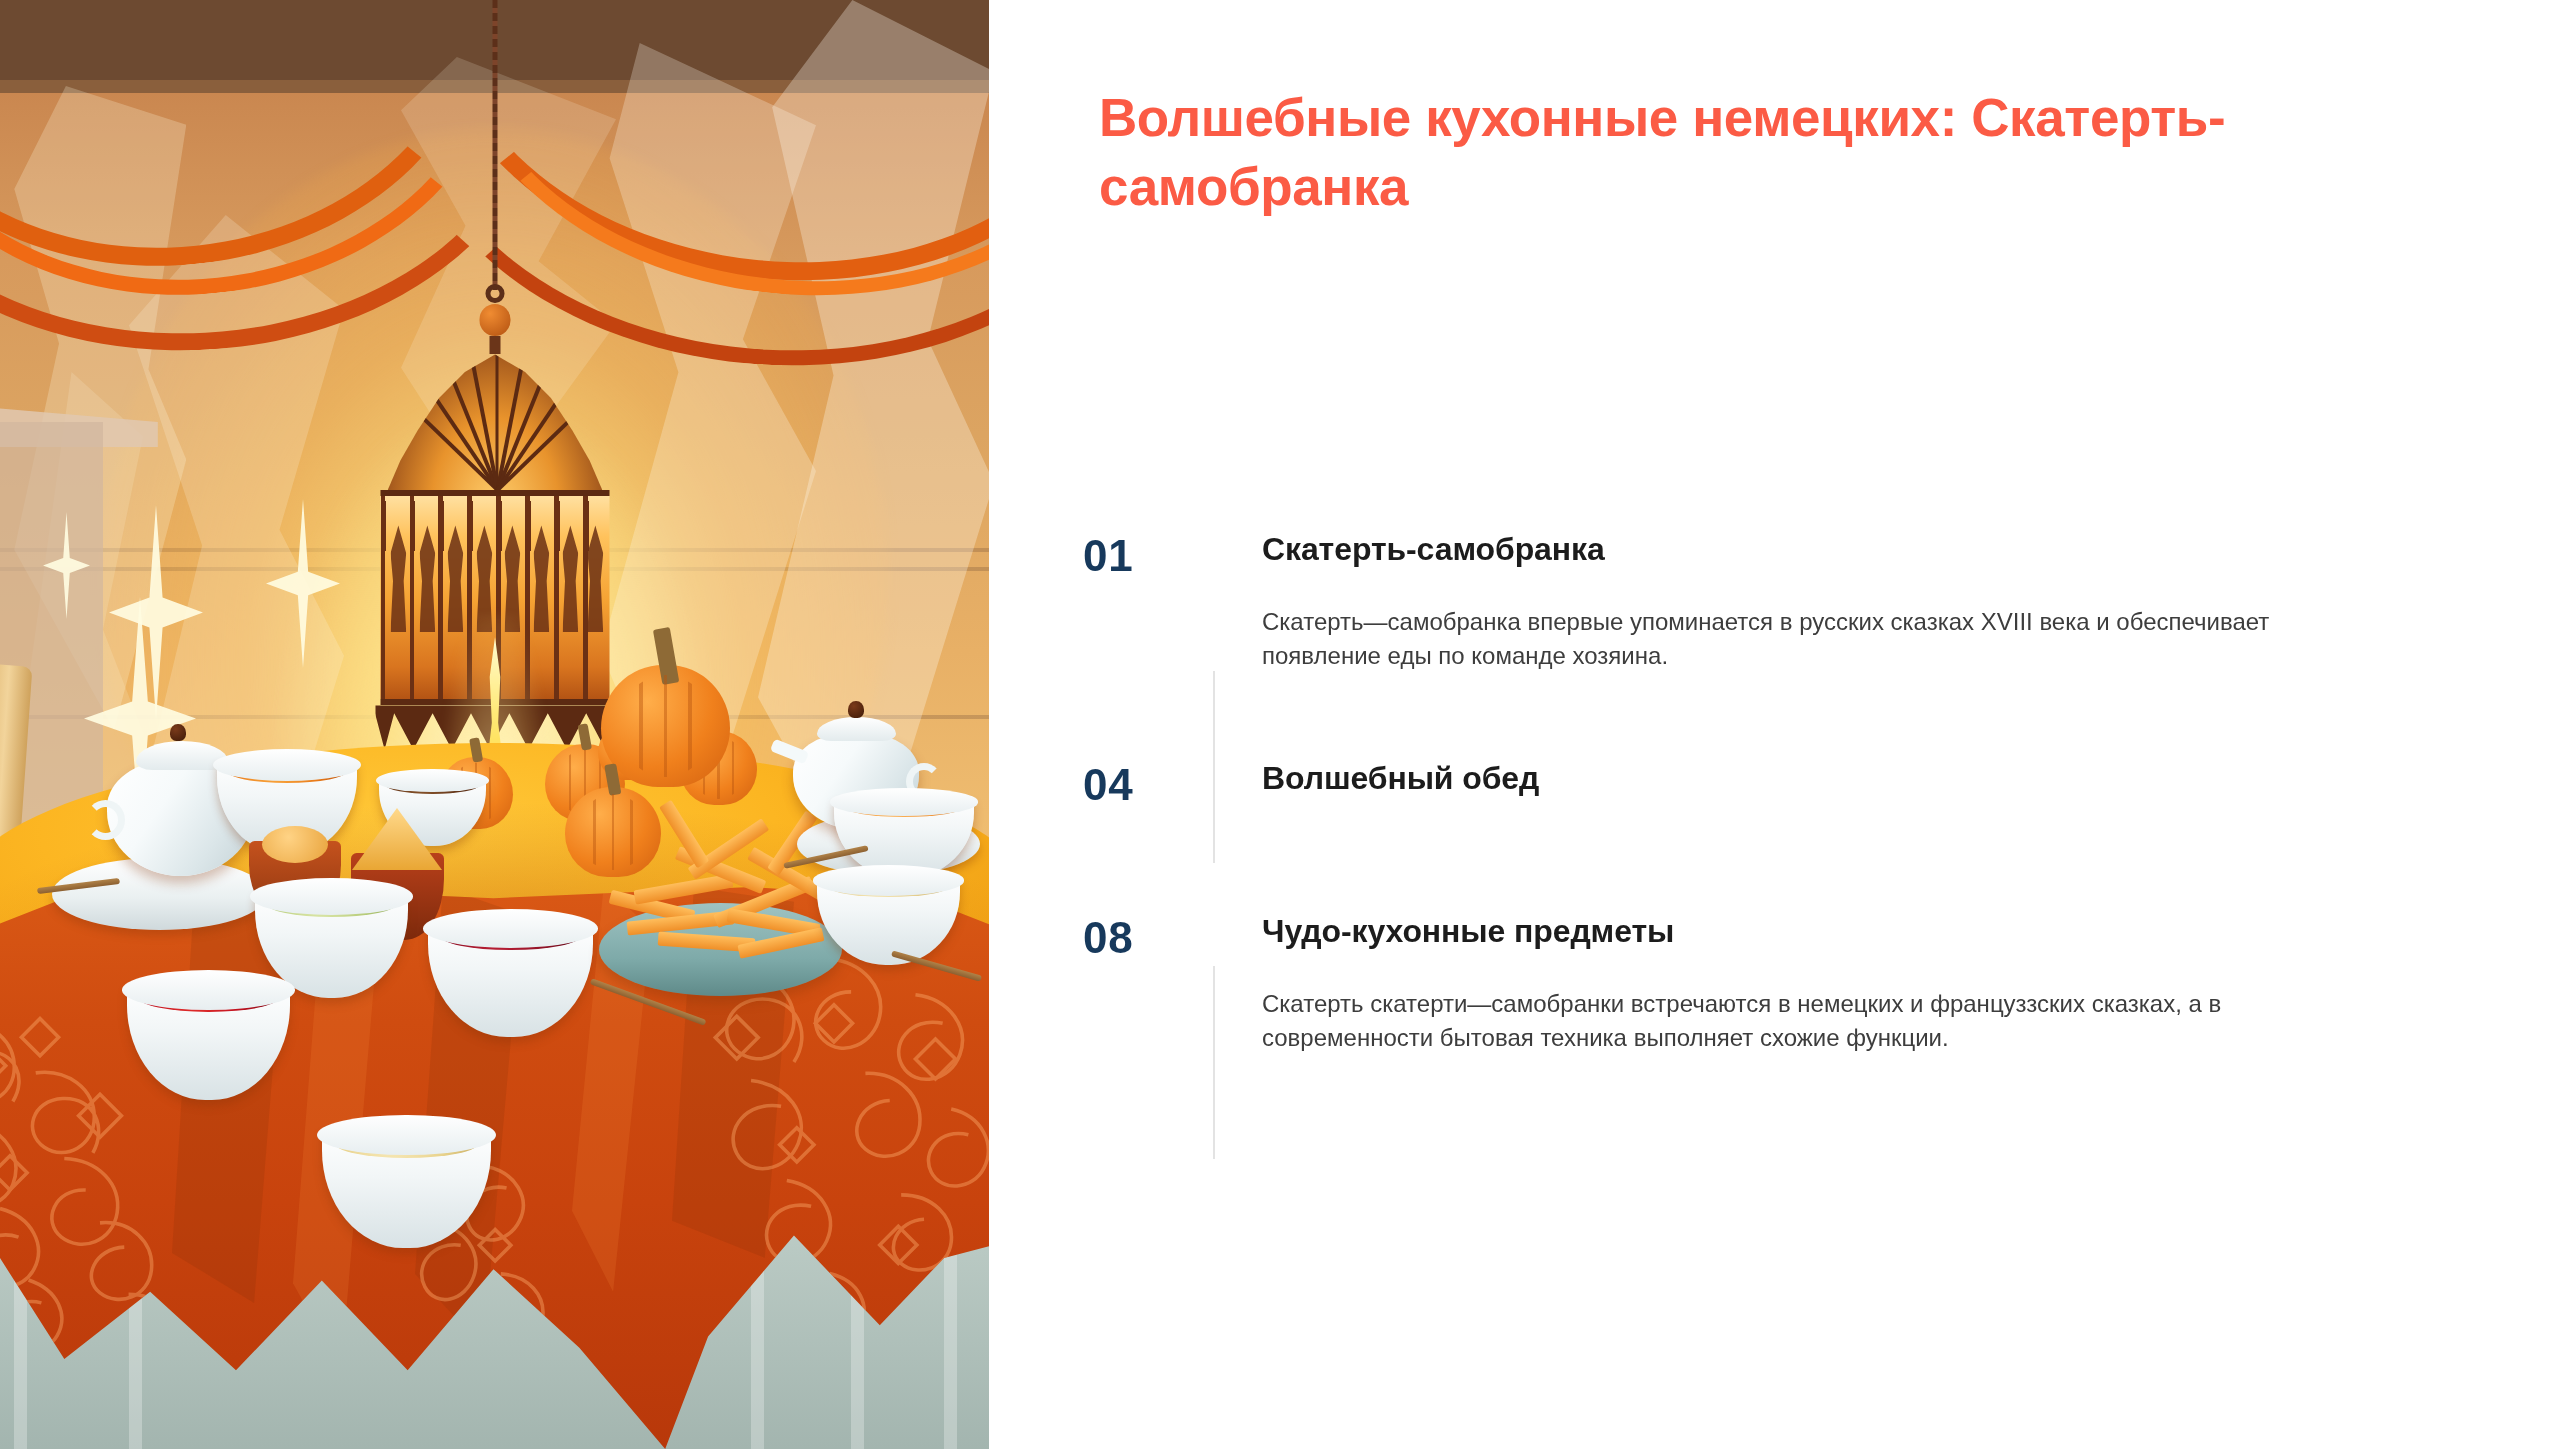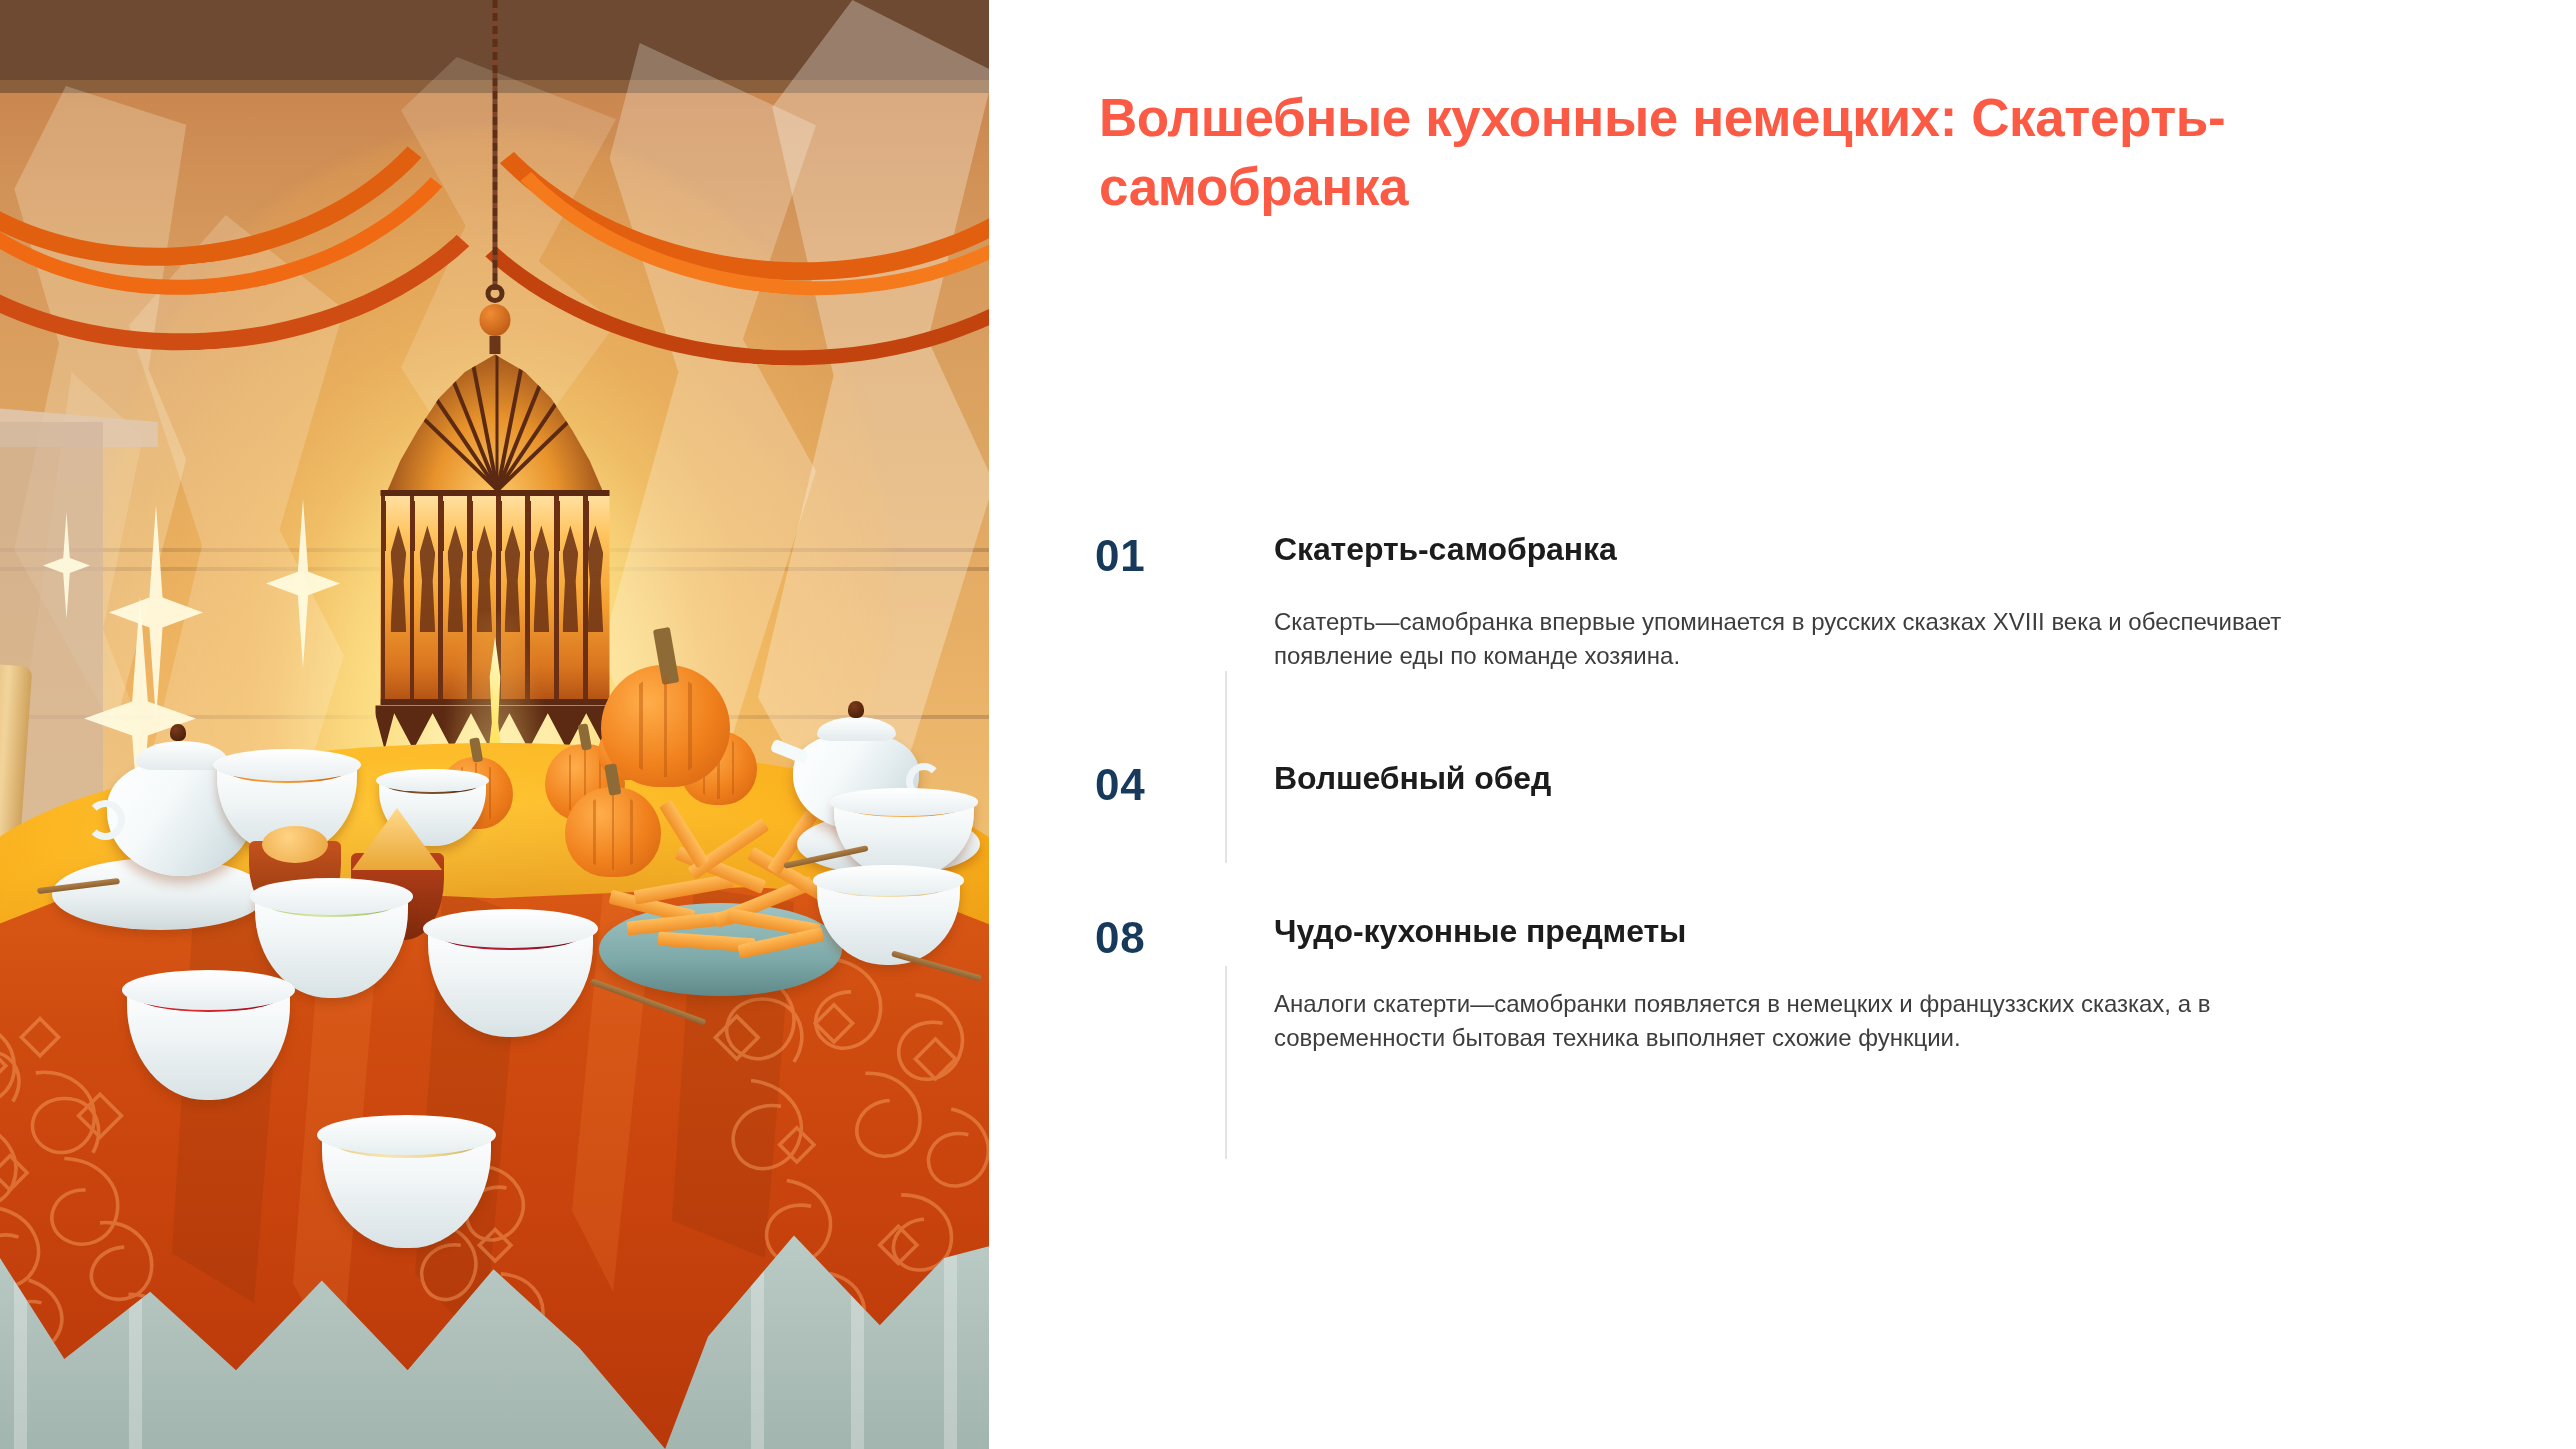--- a/index.html
+++ b/index.html
@@ -185,21 +185,21 @@
   .fries i{ position:absolute; border-radius:2.1px;
       background:linear-gradient(180deg,#ffbe5c,#ef8f28); }
   .cutlery{ position:absolute; height:6.4px; border-radius:3.6px;
       background:linear-gradient(180deg,#b08248,#8c6031); }
 
   
   .content{ position:relative; width:1587px; height:1449px; background:#ffffff; }
   .title{ position:absolute; left:110px; top:84px; width:1373px;
       font-size:53px; font-weight:700; line-height:1.30; letter-spacing:-0.4px; color:#fb5b45; }
 
-  .items{ position:absolute; left:106px; top:531px; width:1402px; }
+  .items{ position:absolute; left:94px; top:531px; width:1402px; }
   .item{ position:relative; display:flex; }
   .num{ width:179px; flex:0 0 179px; font-size:44px; font-weight:700; color:#17395c;
          letter-spacing:0.7px; line-height:1; padding-top:2.9px; }
   .ic{ flex:1 1 auto; padding-right:86px; }
   .ih{ font-size:32px; font-weight:700; color:#1c1c1c; line-height:1.15; margin-bottom:37px; letter-spacing:-0.1px; }
   .ib{ font-size:24px; color:#3d3d3d; line-height:1.42; max-width:1030px; }
   .connector{ position:absolute; left:130px; width:2.1px; background:#e3e3e3; }
 </style>
 </head>
 <body>
@@ -496,20 +496,20 @@
         <div class="num">04</div>
         <div class="ic">
           <div class="ih">Волшебный обед</div>
         </div>
       </div>
 
       <div class="item">
         <div class="num">08</div>
         <div class="ic">
           <div class="ih">Чудо-кухонные предметы</div>
-          <div class="ib">Аналоги скатерти—самобранки появляется в немецких и француззских сказках, а в современности бытовая техника выполняет схожие функции.</div>
+          <div class="ib">Скатерть скатерти—самобранки встречаются в немецких и француззских сказках, а в современности бытовая техника выполняет схожие функции.</div>
         </div>
       </div>
 
     </div>
   </div>
 </div>
 
 
 </body></html>

